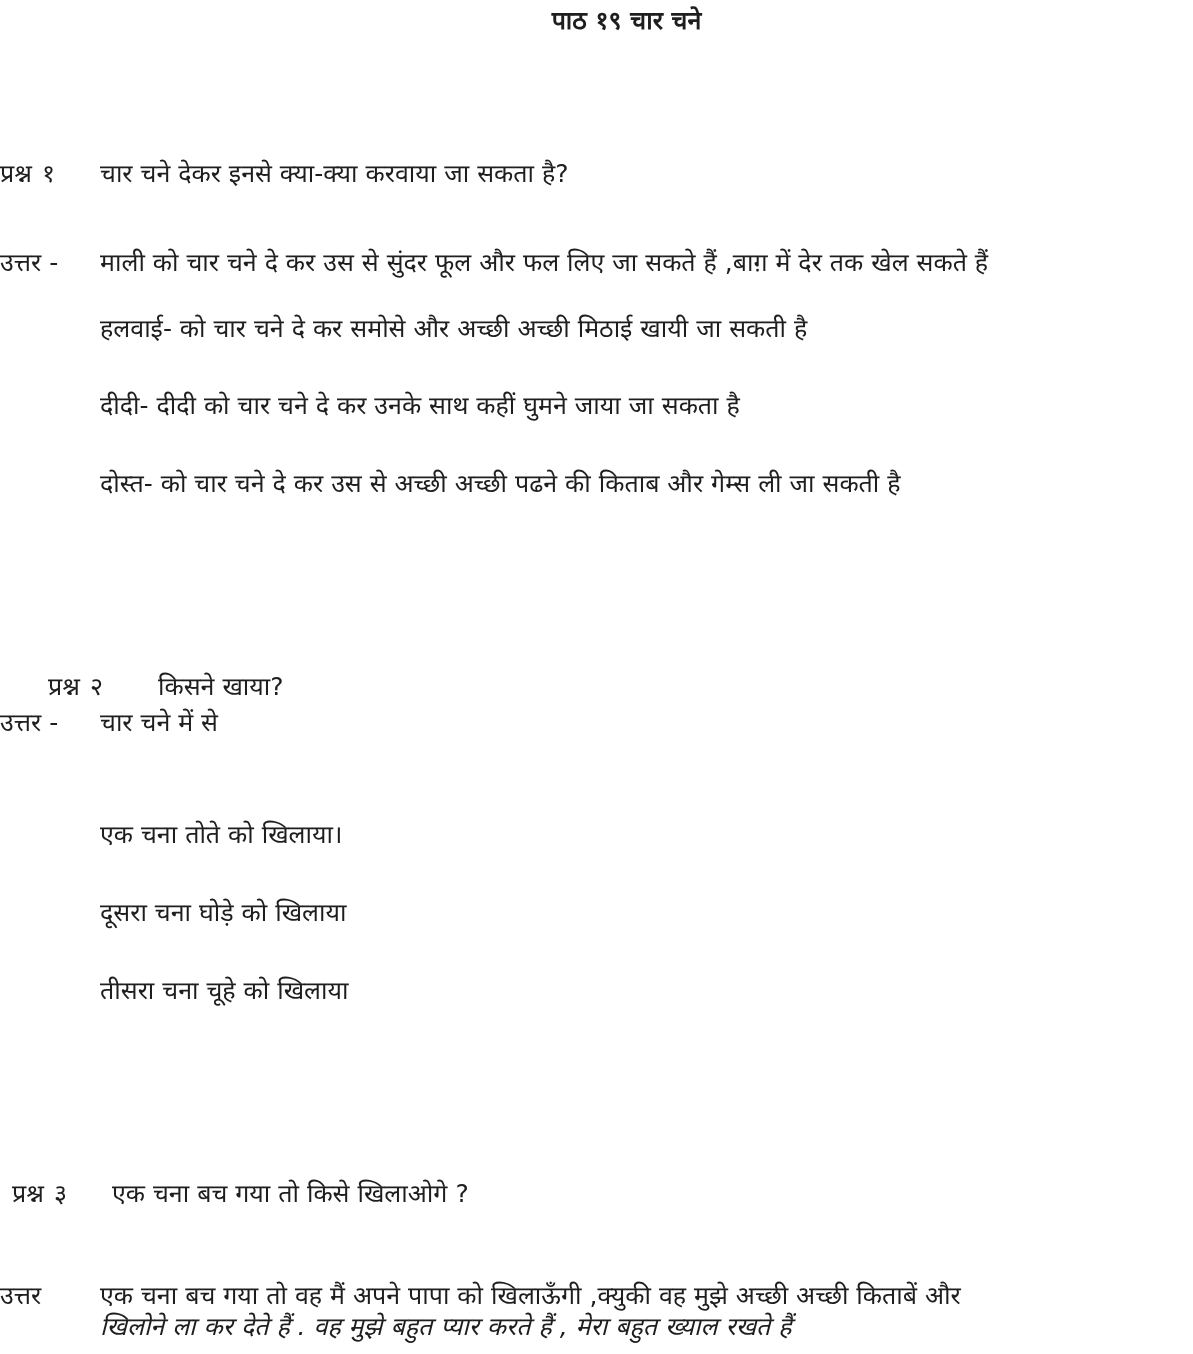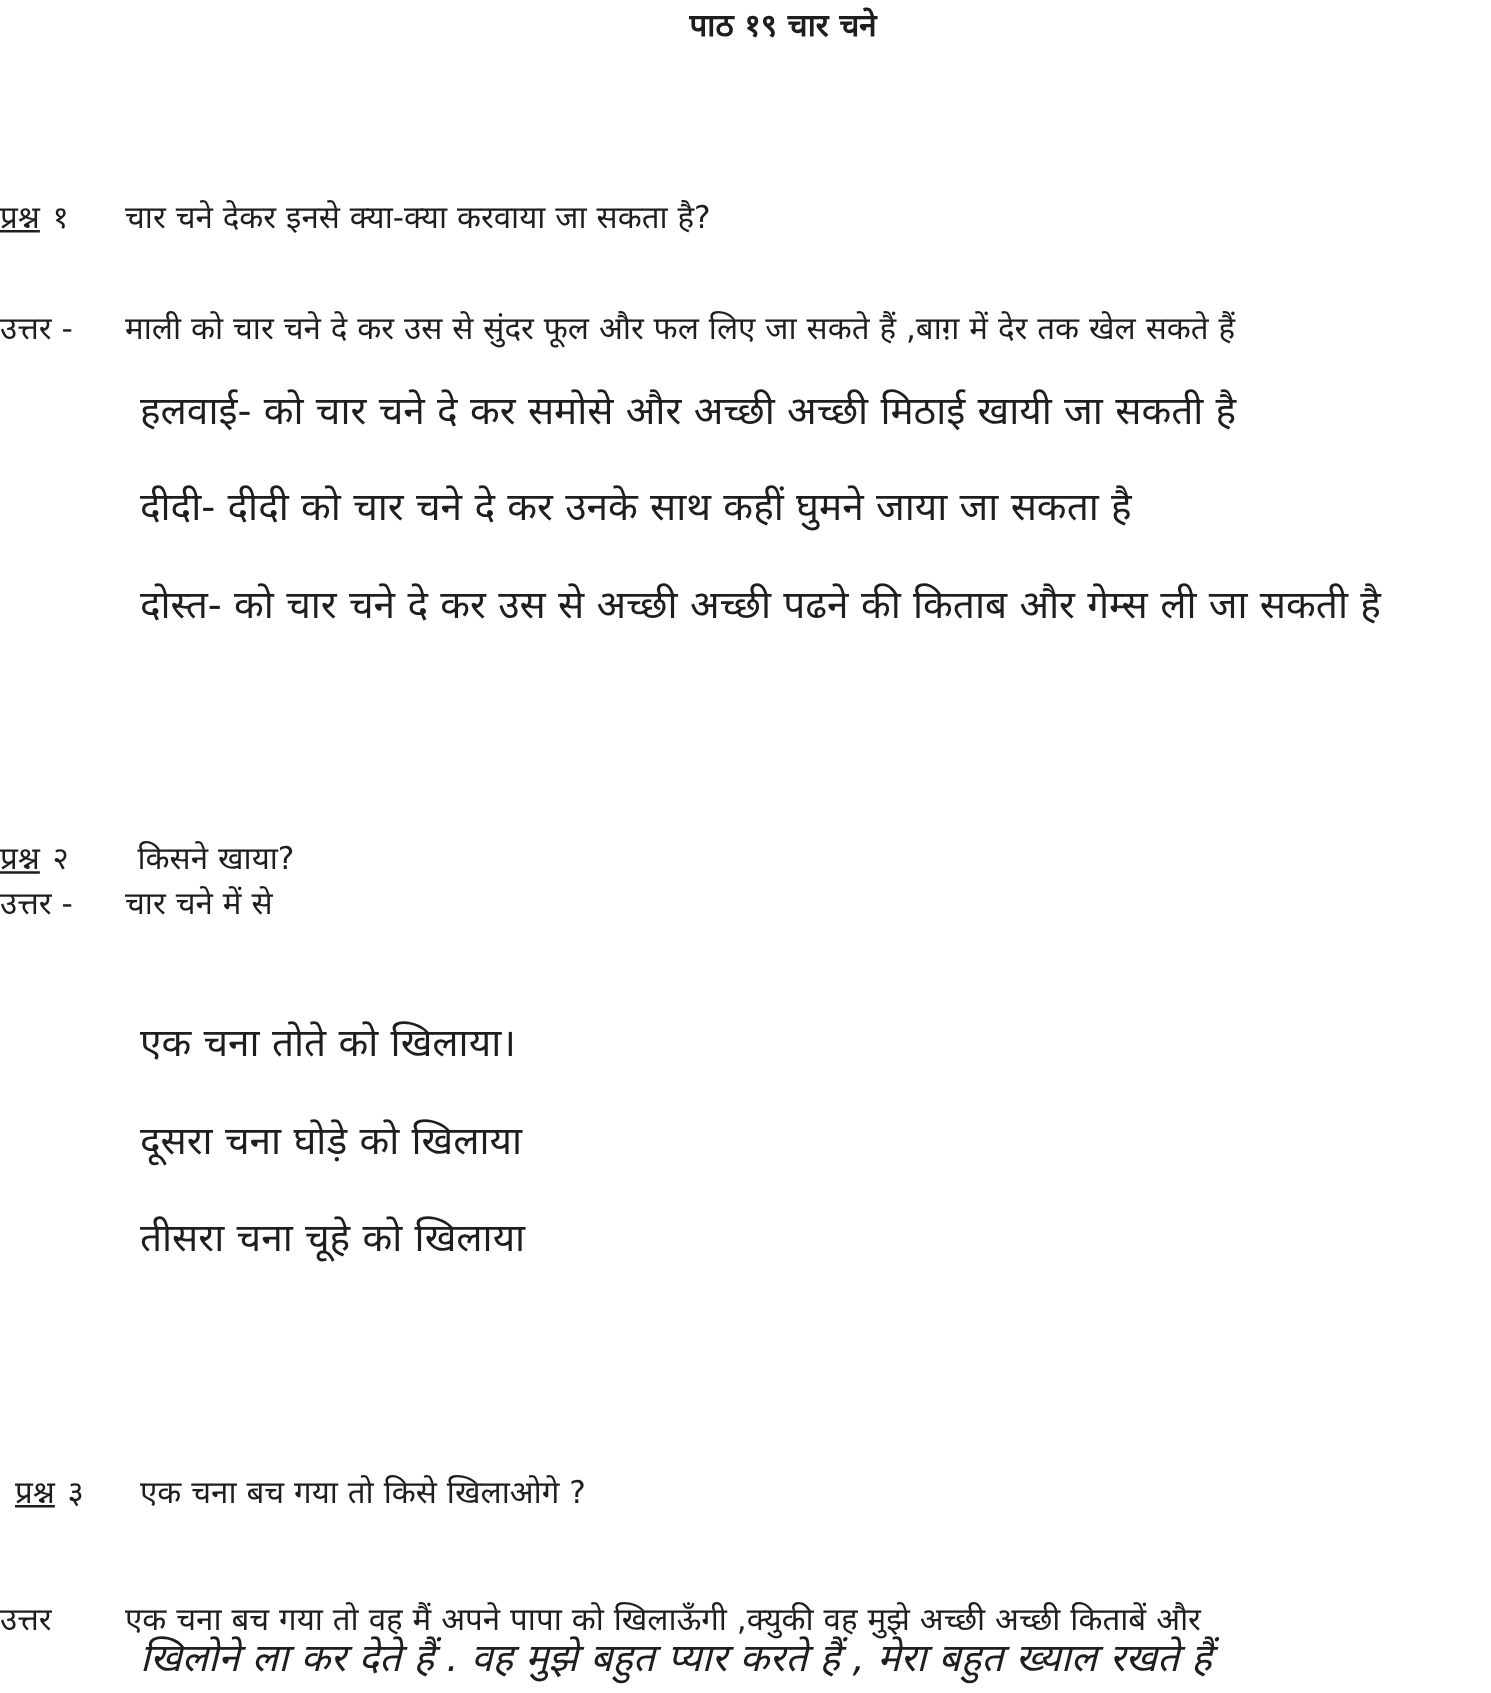--- a/index.html
+++ b/index.html
@@ -37,49 +37,48 @@
     width: 100px;
     vertical-align: top;
   }
   .num {
     display: inline-block;
     margin-left: 10px;
     width: 36px;
   }
   .indent {
     position: absolute;
-    left: 112px;
+    left: 100px;
     white-space: nowrap;
-    font-size: 31px;
+    font-size: 25px;
     line-height: 34px;
   }
   .qlabel-wrap {
     display: inline-block;
     width: 100px;
-    text-decoration: underline;
   }
 </style>
 </head>
 <body>
 
 <div>
 
   <div class="title">पाठ  १९ चार चने</div>
 
   <div class="line" style="top:157px;">
     <span class="qlabel-wrap"><span>प्रश्न</span><span class="num">१</span></span><span>चार चने देकर इनसे क्या-क्या करवाया जा सकता है?</span>
   </div>
   <div class="line" style="top:234px;margin-top:12px;">
     <span class="label">उत्तर -</span><span>माली को चार चने दे कर उस से सुंदर फूल और फल लिए जा सकते हैं ,बाग़ में देर तक खेल सकते हैं</span>
   </div>
   <div class="indent" style="top:312px;">हलवाई- को चार चने दे कर समोसे और अच्छी अच्छी मिठाई खायी जा सकती है</div>
   <div class="indent" style="top:389px;text-align:right;">दीदी- दीदी को चार चने दे कर उनके साथ कहीं घुमने जाया जा सकता है</div>
   <div class="indent" style="top:467px;">दोस्त- को चार चने दे कर उस से अच्छी अच्छी पढने की किताब और गेम्स ली जा सकती है</div>
 
-  <div class="line" style="top:670px;">
+  <div class="line" style="top:670px;padding-left:48px;">
     <span class="qlabel-wrap"><span>प्रश्न</span><span class="num">२</span></span><span style="margin-left:10px;">किसने खाया?</span>
   </div>
   <div class="line" style="top:706px;">
     <span class="label">उत्तर -</span><span>चार चने में से</span>
   </div>
   <div class="indent" style="top:818px;">एक चना तोते को खिलाया।</div>
   <div class="indent" style="top:896px;">दूसरा चना घोड़े को खिलाया</div>
   <div class="indent" style="top:974px;">तीसरा चना चूहे को खिलाया</div>
 
   <div class="line" style="top:1177px;margin-left:12px;">

